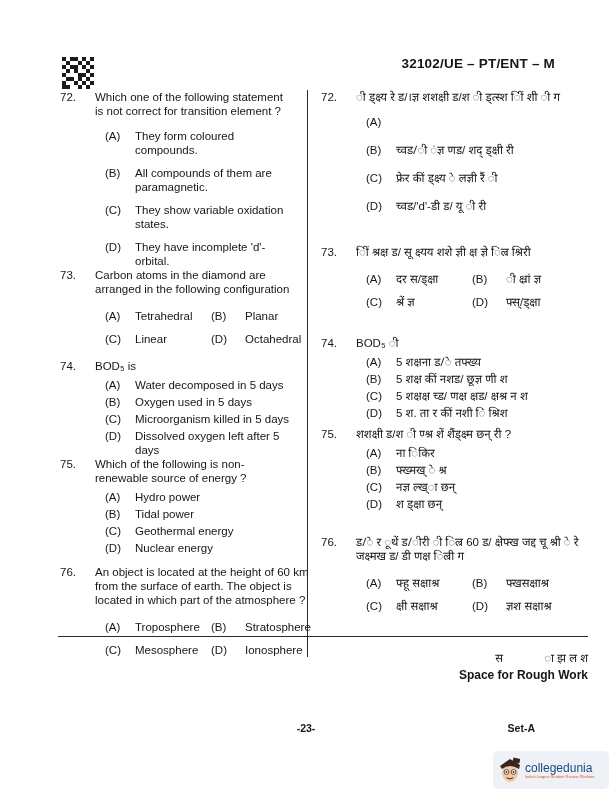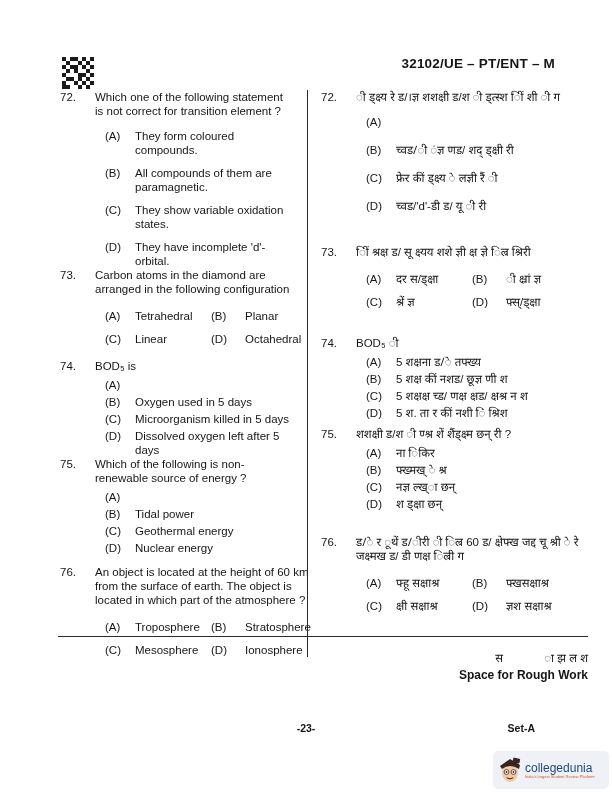--- a/index.html
+++ b/index.html
@@ -145,20 +145,21 @@
         </div>
       </div>
 
       <div class="q h74">
         <span class="qnum">74.</span>
         <div class="qbody">
           <div>BOD₅ is</div>
           <div class="opts opts-tight">
             <div class="opt">
                 <span class="olabel">(A)</span>
+                <span class="otext">Water decomposed in 5 days</span>
               </div>
             <div class="opt">
                 <span class="olabel">(B)</span>
                 <span class="otext">Oxygen used in 5 days</span>
               </div>
             <div class="opt">
                 <span class="olabel">(C)</span>
                 <span class="otext">Microorganism killed in 5 days</span>
               </div>
             <div class="opt">
@@ -169,20 +170,21 @@
         </div>
       </div>
 
       <div class="q h75">
         <span class="qnum">75.</span>
         <div class="qbody">
           <div>Which of the following is non-renewable source of energy ?</div>
           <div class="opts opts-tight">
             <div class="opt">
                 <span class="olabel">(A)</span>
+                <span class="otext">Hydro power</span>
               </div>
             <div class="opt">
                 <span class="olabel">(B)</span>
                 <span class="otext">Tidal power</span>
               </div>
             <div class="opt">
                 <span class="olabel">(C)</span>
                 <span class="otext">Geothermal energy</span>
               </div>
             <div class="opt">

